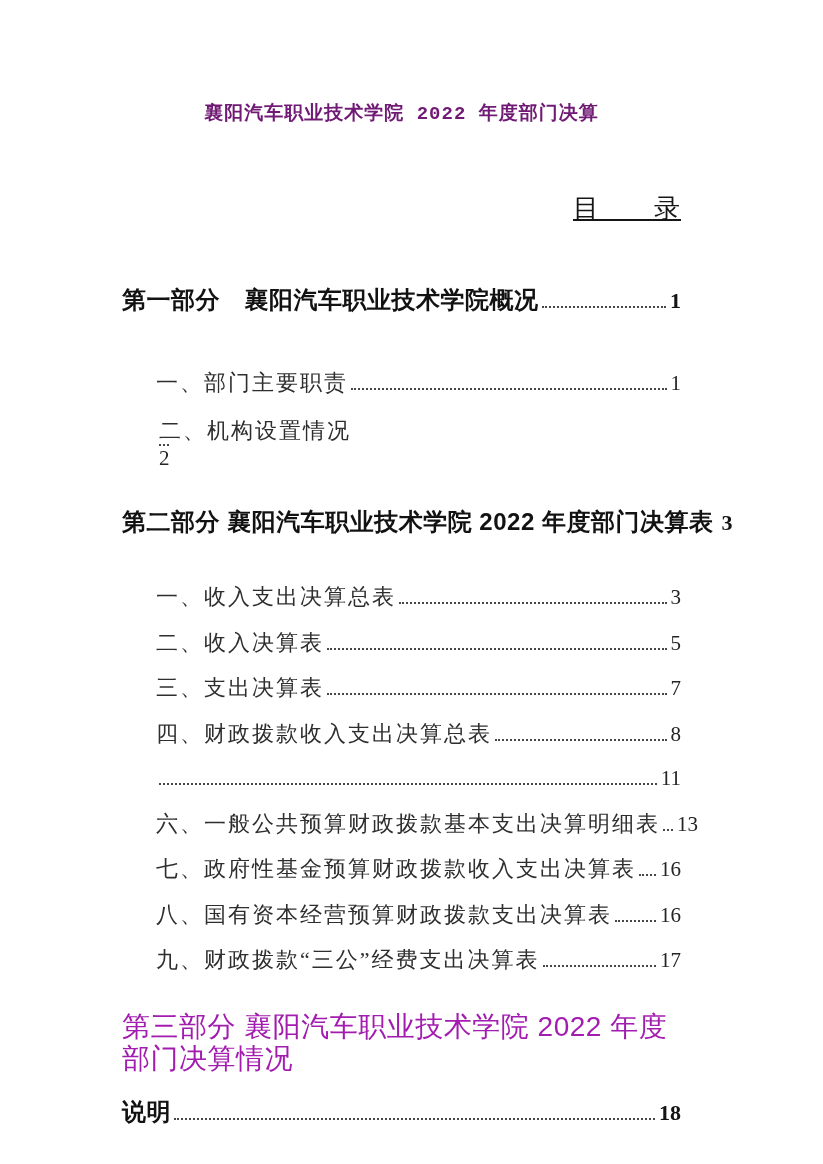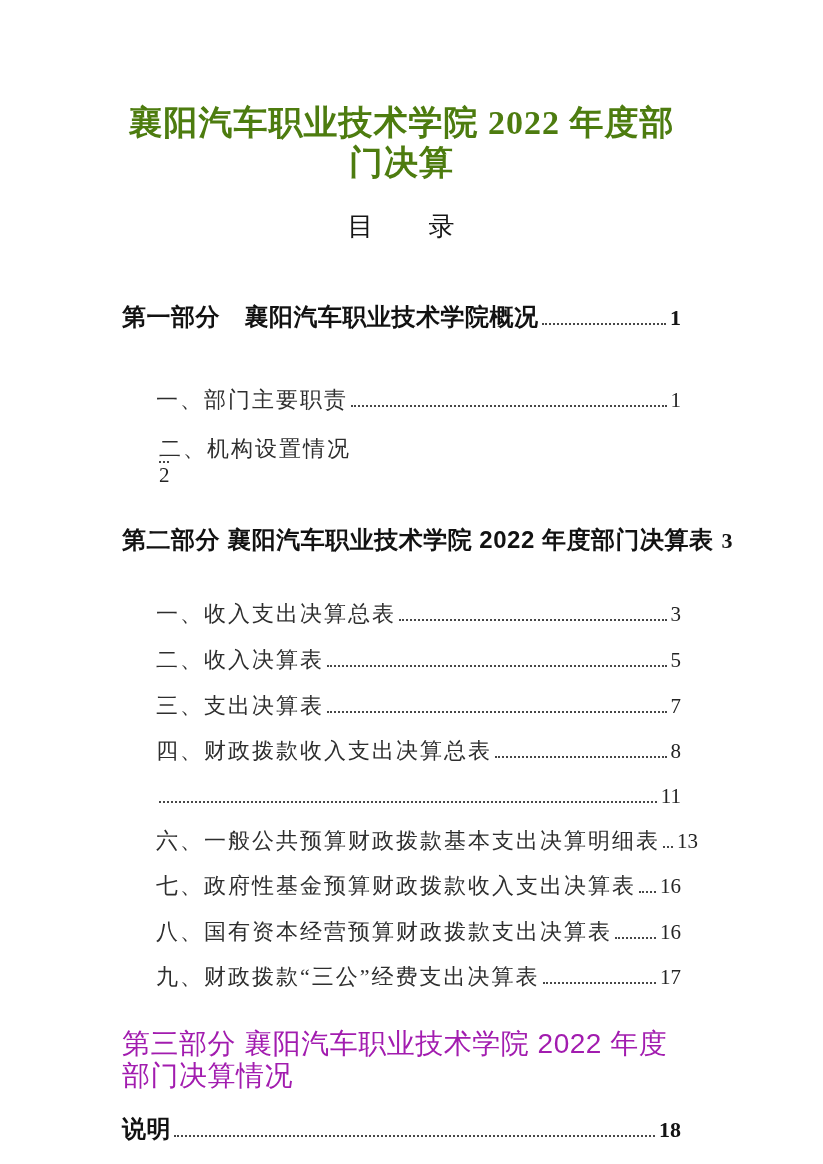--- a/index.html
+++ b/index.html
@@ -17,36 +17,37 @@
     font-family: "Liberation Sans", "DejaVu Sans", sans-serif;
   }
   .content {
     box-sizing: border-box;
     width: 100%;
     height: 100%;
     padding: 103px 142px 0 122px;
   }
   .doc-title {
     margin: 0;
-    font-size: 34px;
+    font-size: 19px;
     line-height: 1.17;
     font-weight: 700;
     text-align: center;
     letter-spacing: 1px;
-    color: #4d7c0f;
-    font-family: Liberation Serif, serif;
+    color: #701a75;
+    font-family: Liberation Mono, monospace;
   }
   .toc-heading {
-    margin-top: 29px;
+    margin-top: 69px;
     font-size: 26px;
     line-height: 1.15;
     font-weight: 400;
-    text-align: center;
+    text-align: right;
     color: #161616;
     letter-spacing: 1px;
+    text-decoration: underline;
   }
   .toc-row {
     display: flex;
     align-items: baseline;
     line-height: 1.16;
   }
   .part-title {
     font-size: 24px;
     font-weight: 700;
     letter-spacing: 0.5px;

